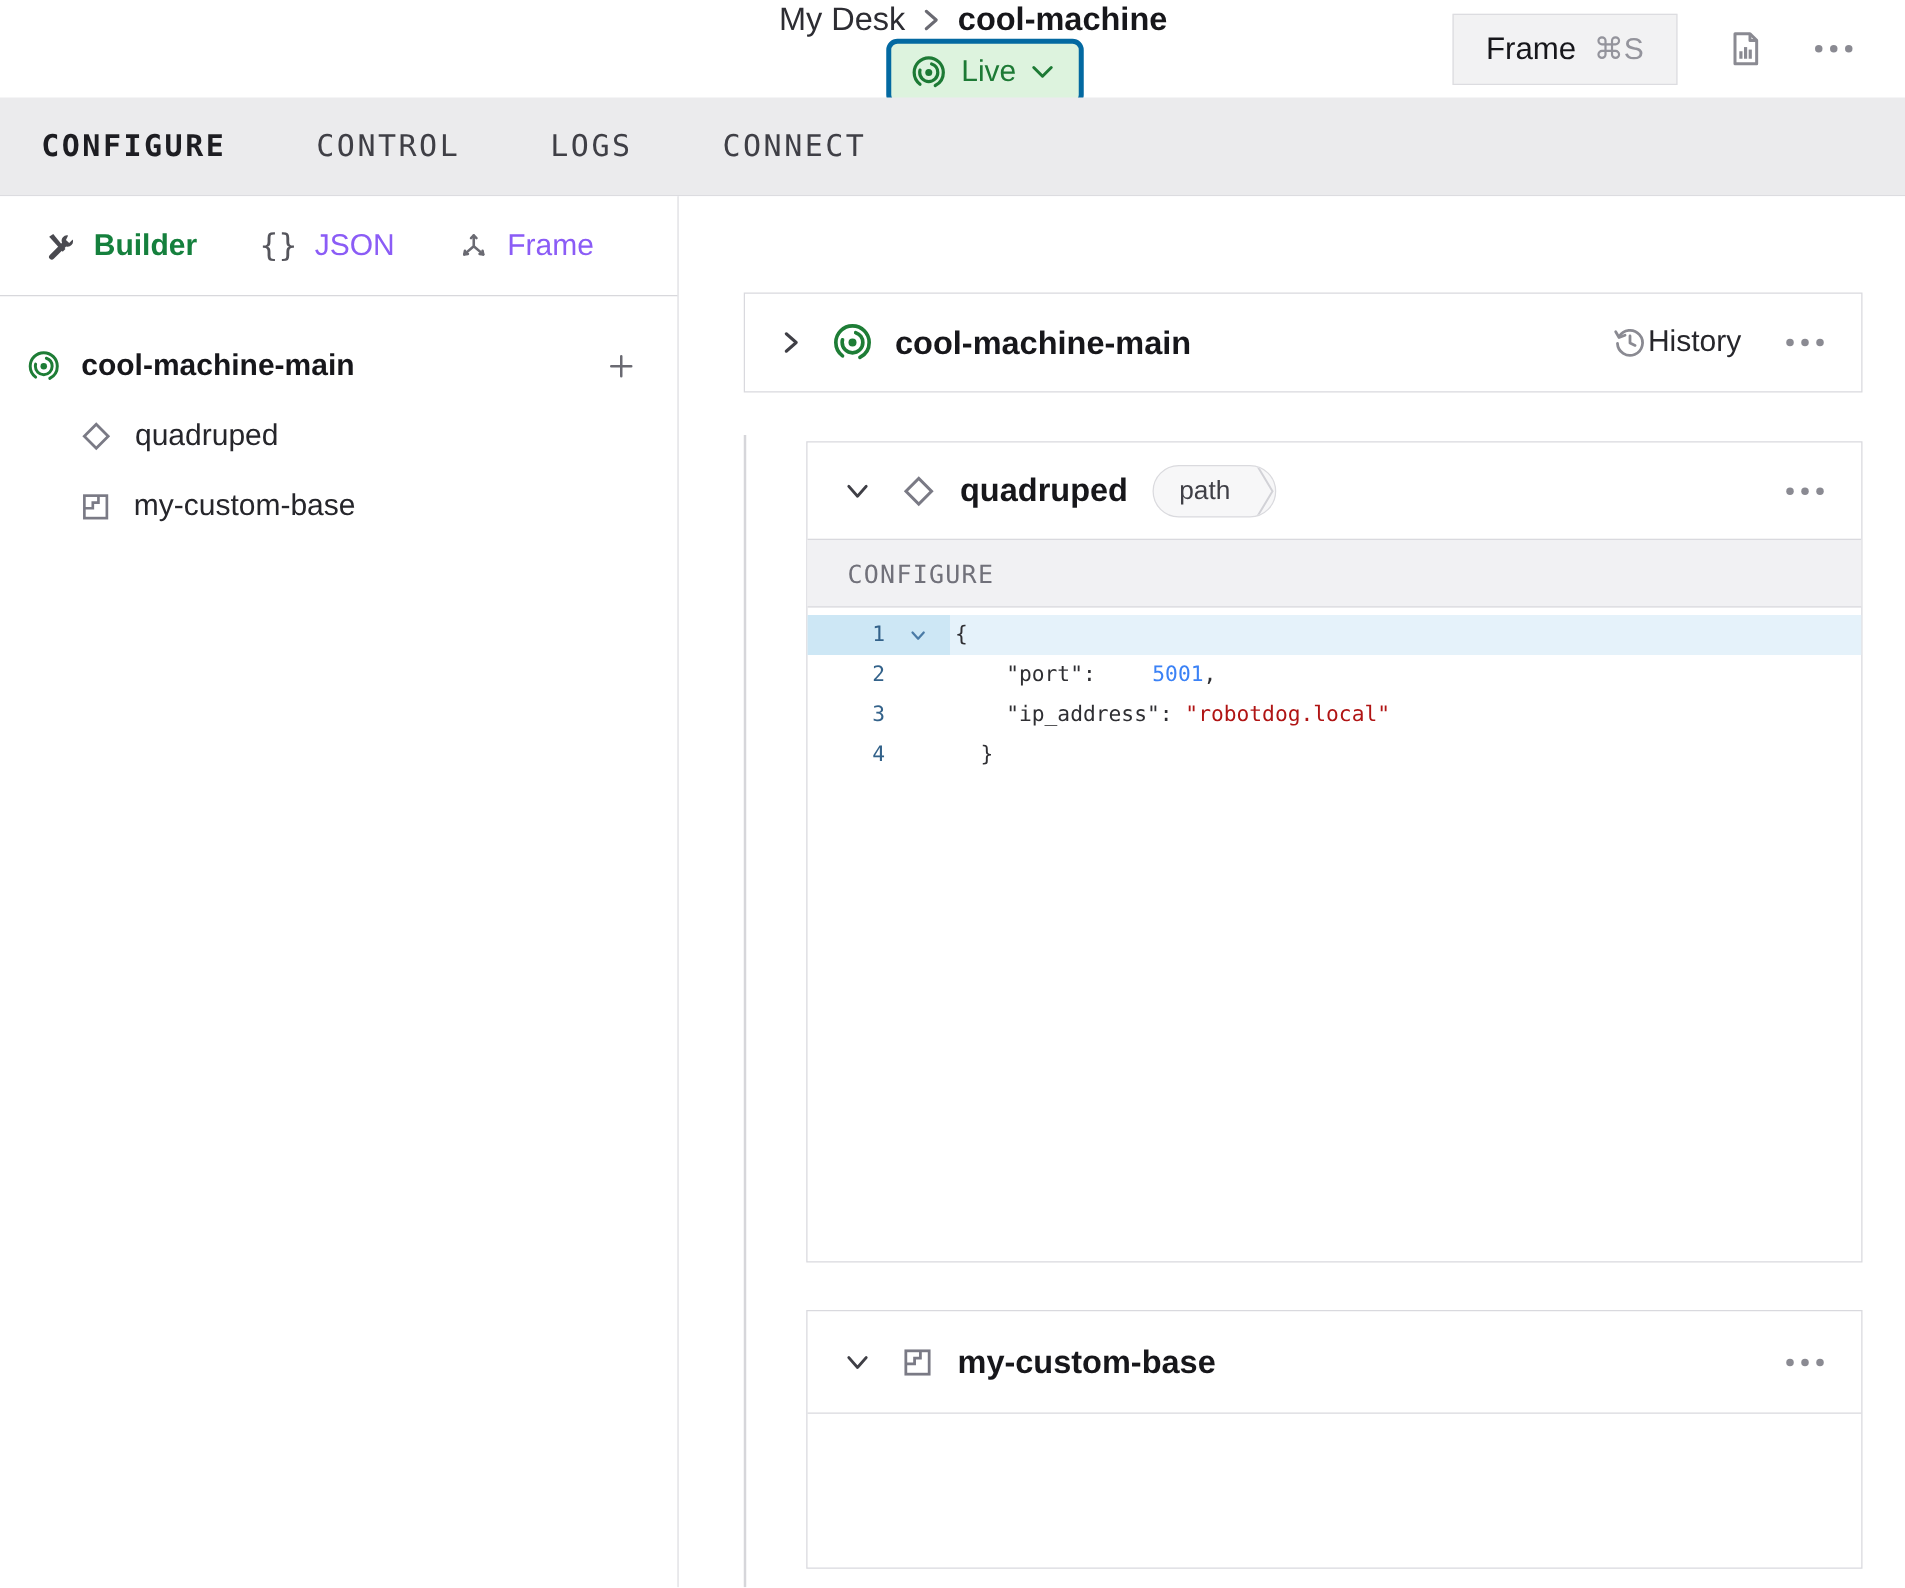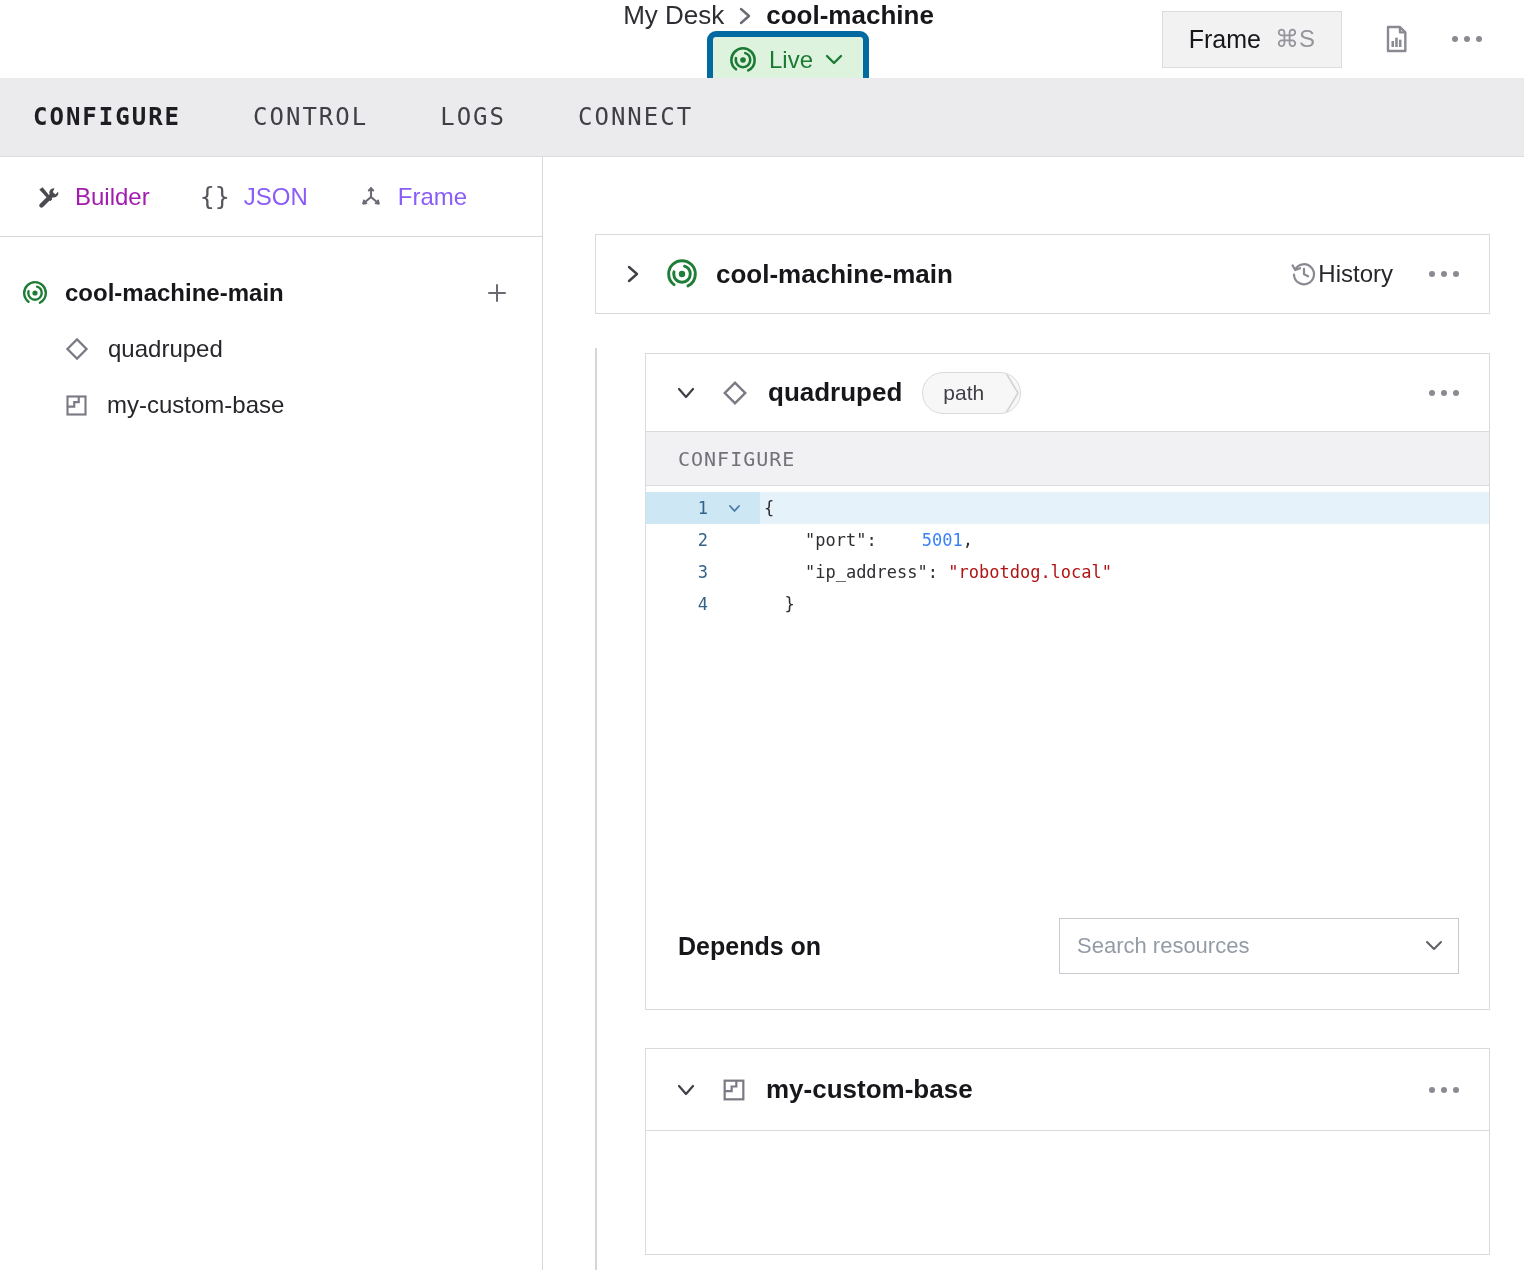--- a/index.html
+++ b/index.html
@@ -7,21 +7,21 @@
   body { font-family:"Liberation Sans", sans-serif; color:#17171b; }
   #app { position:relative; width:1524px; height:1270px; background:#fff; overflow:hidden; }
 
   
   .header { position:absolute; left:0; top:0; width:1524px; height:78px; background:#fff; display:flex; align-items:center;flex-direction:column; }
   .breadcrumb { display:flex; align-items:center; margin-left:33px; gap:14px; }
   .crumb-parent { font-size:26px; color:#2d2d33; }
   .crumb-sep svg { display:block; }
   .crumb-current { font-size:26px; font-weight:bold; color:#17171b; }
   .live-badge { display:inline-flex; align-items:center; gap:12px; margin-left:52px; padding:9px 20px 9px 16px;
-    background:#ddf3de; border:6px solid #0369a1; border-radius:9px; cursor:pointer; }
+    background:#ddf3de; border:4px solid #0369a1; border-radius:9px; cursor:pointer; }
   .live-label { font-size:24px; font-weight:500; color:#1d7a35; }
   .header-right { position:absolute; right:0; top:0; height:78px; display:flex; align-items:center; }
   .save-btn { display:inline-flex; align-items:center; gap:14px; padding:13px 26px; background:#f2f2f3;
     border:1px solid #dcdce0; cursor:pointer; }
   .save-label { font-size:25px; color:#17171b; }
   .save-shortcut { font-size:24px; color:#94949c; }
   .icon-btn { border:none; background:transparent; cursor:pointer; display:flex; align-items:center; justify-content:center; }
   .doc-icon-btn { margin-left:38px; }
   .dots { display:flex; gap:6px; align-items:center; }
   .dots i { width:6px; height:6px; border-radius:50%; background:#8a8a92; display:block; }
@@ -32,21 +32,21 @@
     border-bottom:1px solid #dcdce0; display:flex; align-items:center; gap:72px; padding-left:33px;
     font-family:"DejaVu Sans Mono", monospace; }
   .tab { font-size:24px; letter-spacing:2px; color:#3f3f46; cursor:pointer; }
   .tab.active { font-weight:bold; color:#1d1d22; }
 
   
   .sidebar { position:absolute; left:0; top:157px; width:543px; height:1113px; background:#fff; border-right:1px solid #d8d8dc; }
   .mode-bar { height:80px; display:flex; align-items:center; gap:50px; padding-left:35px; border-bottom:1px solid #d8d8dc; }
   .mode { display:flex; align-items:center; gap:14px; cursor:pointer; }
   .mode-label { font-size:24px; color:#8b5cf6; }
-  .mode.active .mode-label { font-weight:normal; color:#a21caf; }
+  .mode.active .mode-label { font-weight:bold; color:#15803d; }
   .braces { font-family:"DejaVu Sans Mono", monospace; font-size:25px; color:#55555c; }
   .tree { padding-top:33px; }
   .tree-row { display:flex; align-items:center; height:46px; margin-bottom:10px; cursor:pointer; }
   .tree-row .t-icon { display:flex; align-items:center; }
   .tree-row.root { padding-left:22px; }
   .tree-row.child { padding-left:63px; }
   .tree-label { font-size:24px; color:#26262b; margin-left:17px; }
   .tree-row.root .tree-label { font-weight:bold; color:#17171b; }
   .tree-spacer { flex:1; }
   .plus-btn { margin-right:33px; }
@@ -323,31 +323,20 @@
             <span class="ln">3</span>
             <span class="fold"></span>
             <span class="code-text"><span class="tok-plain">    </span><span class="tok-key">"ip_address"</span><span class="tok-plain">: </span><span class="tok-string">"robotdog.local"</span></span>
           </div>
           <div class="code-row">
             <span class="ln">4</span>
             <span class="fold"></span>
             <span class="code-text"><span class="tok-plain">  }</span></span>
           </div>
         </div>
-      <div class="depends-row">
-        <span class="field-label">Depends on</span>
-        <span class="select-box">
-          <input type="text" placeholder="Search resources" style="">
-          <span class="select-chevron">
-            <svg width="18" height="12" viewBox="0 0 18 12">
-                <polyline points="2,2 9,9 16,2" fill="none" stroke="#5f5f66" stroke-width="2" stroke-linecap="round" stroke-linejoin="round"></polyline>
-              </svg>
-          </span>
-        </span>
-      </div>
     </div>
 
     <div class="card base-card">
       <div class="res-header">
         <button class="icon-btn">
           <span style="display:flex;">
             <svg width="20" height="14" viewBox="0 0 20 14">
                 <polyline points="3,3 10,11 17,3" fill="none" stroke="#3f3f46" stroke-width="2.2" stroke-linecap="round" stroke-linejoin="round"></polyline>
               </svg>
           </span>

